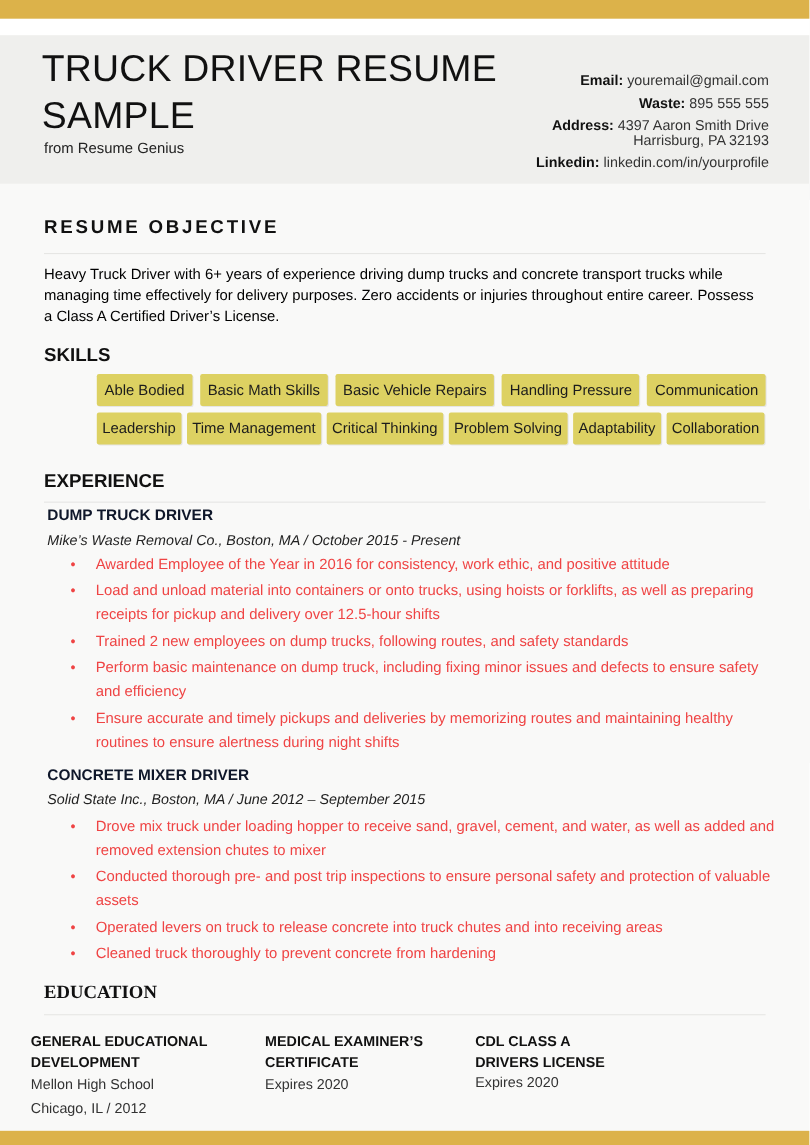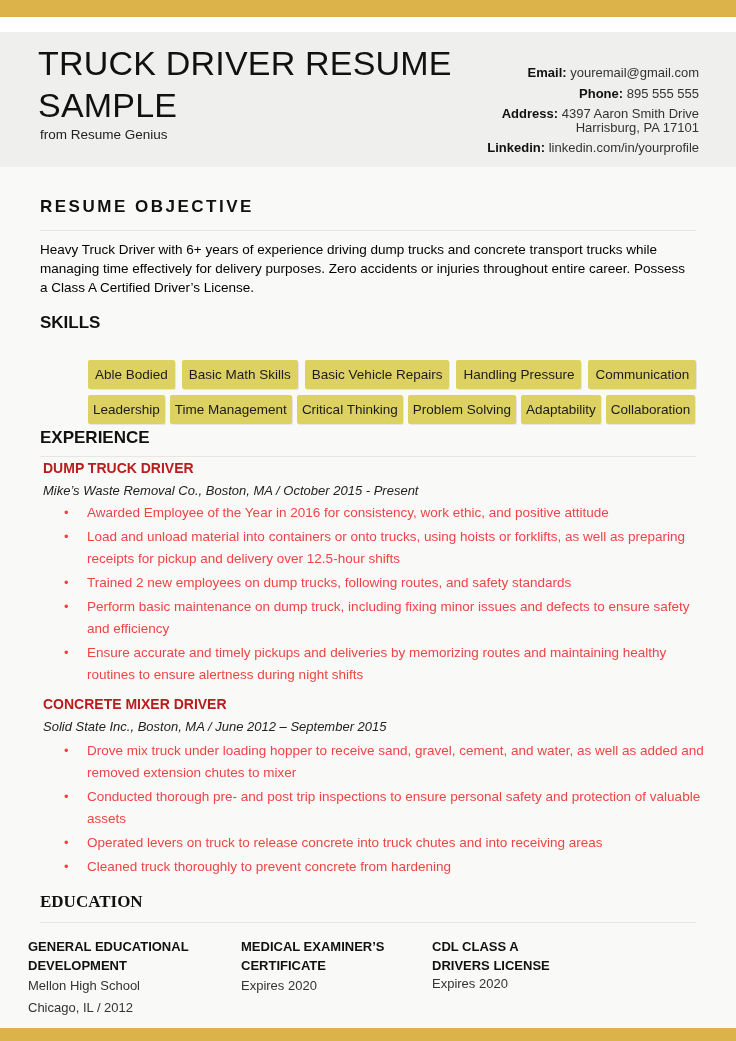--- a/index.html
+++ b/index.html
@@ -18,25 +18,25 @@
   .page { position: absolute; left: 0; top: 167px; width: 736px; height: 861px; background: #f9f9f8; }
   .bottom-bar { position: absolute; left: 0; top: 1028px; width: 736px; height: 13px; background: #dcb24a; }
 
   .sec { position: absolute; left: 40px; width: 656px; font-family: "Liberation Sans", sans-serif; }
   .sec-title { font-size: 17px; font-weight: 700; color: #111; }
   .sec-title.spaced { letter-spacing: 2.5px; }
   .rule { height: 1px; background: #e6e6e4; width: 656px; }
 
   .objective { position: absolute; left: 40px; top: 240px; width: 650px; font-family: "Liberation Sans", sans-serif; font-size: 13.5px; line-height: 19px; color: #000000; }
 
-  .chips { position: absolute; left: 40px; top: 360px; width: 660px; padding-left: 48px; }
+  .chips { position: absolute; left: 40px; top: 340px; width: 660px; padding-left: 48px; }
   .chip-row { display: flex; gap: 7px; margin-bottom: 6px; }
   .chip { background: #ddd162; color: #1c1c1c; font-family: "Liberation Sans", sans-serif; font-size: 13.5px; height: 29px; line-height: 29px; padding: 0 7px; border-radius: 2px; box-shadow: 1px 1px 0 rgba(0,0,0,0.08); white-space: nowrap; }
 
-  .job-title { position: absolute; left: 43px; font-family: "Liberation Sans", sans-serif; font-size: 14px; font-weight: 600; color: #b91c1c; text-align: right; }
+  .job-title { position: absolute; left: 43px; font-family: "Liberation Sans", sans-serif; font-size: 14px; font-weight: 600; color: #0f172a; text-align: right; }
   .job-meta { position: absolute; left: 43px; font-family: "Liberation Sans", sans-serif; font-size: 13px; font-style: italic; color: #222; }
   .bullets { position: absolute; left: 64px; width: 640px; list-style: none; font-family: "Liberation Sans", sans-serif; font-size: 13.5px; line-height: 22px; color: #ef4444; }
   .bullets li { position: relative; padding-left: 23px; margin-bottom: 2px; }
   .bullets li::before { content: "\2022"; position: absolute; left: 0; top: 0; font-size: 13px; }
 
   .edu-col { position: absolute; top: 937px; font-family: "Liberation Sans", sans-serif; width: 190px; }
   .edu-name { font-size: 13px; font-weight: 700; color: #111; line-height: 19px; text-transform: uppercase; }
   .edu-line { font-size: 13px; color: #333; line-height: 22px; }
 </style>
 </head>
@@ -46,27 +46,27 @@
 
 <div class="header">
   <div class="title">TRUCK DRIVER RESUME SAMPLE</div>
   <div class="subtitle">from Resume Genius</div>
   <div class="contact">
     <div class="row">
       <b>Email:</b>
       <span>youremail@gmail.com</span>
     </div>
     <div class="row">
-      <b>Phone:</b>
+      <b>Waste:</b>
       <span>895 555 555</span>
     </div>
     <div class="row addr">
       <b>Address:</b>
       <span>4397 Aaron Smith Drive</span><br>
-      <span>Harrisburg, PA 17101</span>
+      <span>Harrisburg, PA 32193</span>
     </div>
     <div class="row">
       <b>Linkedin:</b>
       <span>linkedin.com/in/yourprofile</span>
     </div>
   </div>
 </div>
 
 <div class="page"></div>
 

